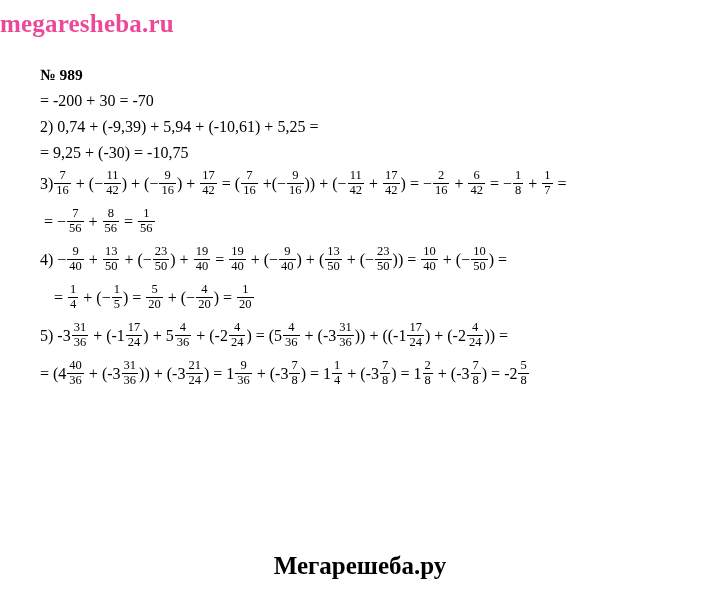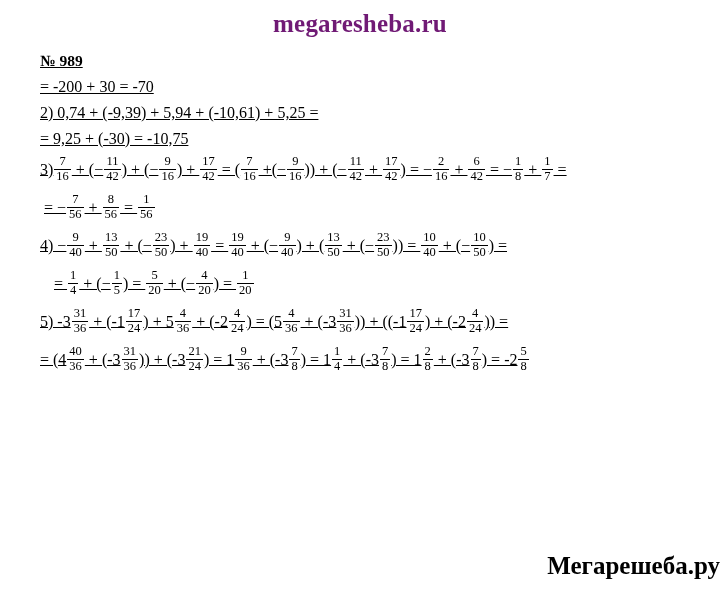--- a/index.html
+++ b/index.html
@@ -15,45 +15,43 @@
     position: relative;
     overflow: hidden;
   }
   .page {
     width: 720px;
     height: 594px;
     position: relative;
     box-sizing: border-box;
   }
   .site-header {
-    text-align: center;
     font-family: "Liberation Serif", serif;
     font-weight: bold;
     font-size: 25px;
     letter-spacing: 0.2px;
     padding-top: 10px;
-    color: #701a75;
+    color: #ec4899;
   }
   .site-footer {
     position: absolute;
     bottom: 14px;
     left: 0;
     right: 0;
-    text-align: right;
+    text-align: center;
     font-family: "Liberation Serif", serif;
     font-weight: bold;
     font-size: 25px;
     color: #000;
   }
   .content {
     position: absolute;
-    top: 52px;
+    top: 66px;
     left: 40px;
     right: 26px;
-    text-decoration: underline;
   }
   .task-number {
     font-family: "Liberation Serif", serif;
     font-weight: bold;
     font-size: 15.5px;
     margin-bottom: 9px;
   }
   .line {
     font-family: "Liberation Serif", serif;
     font-size: 16px;

